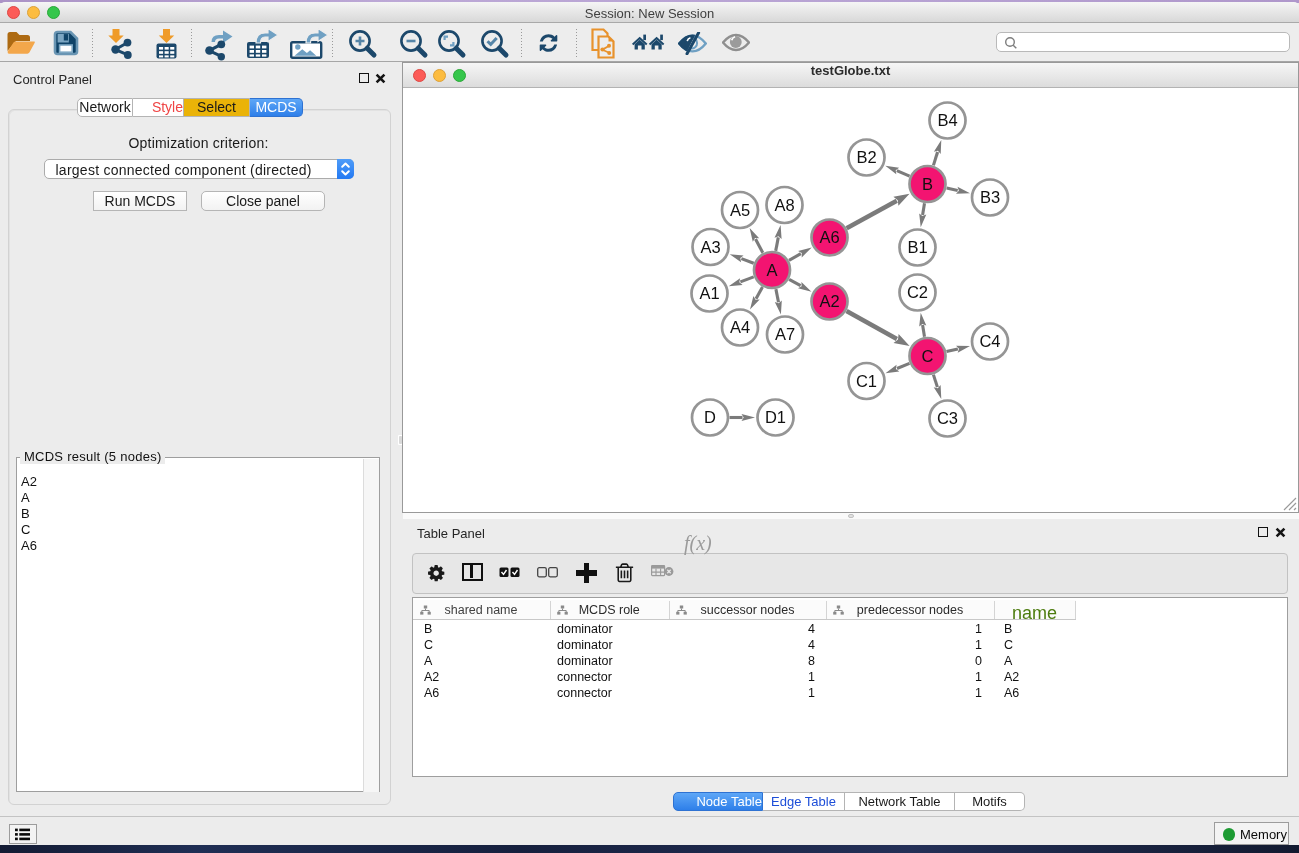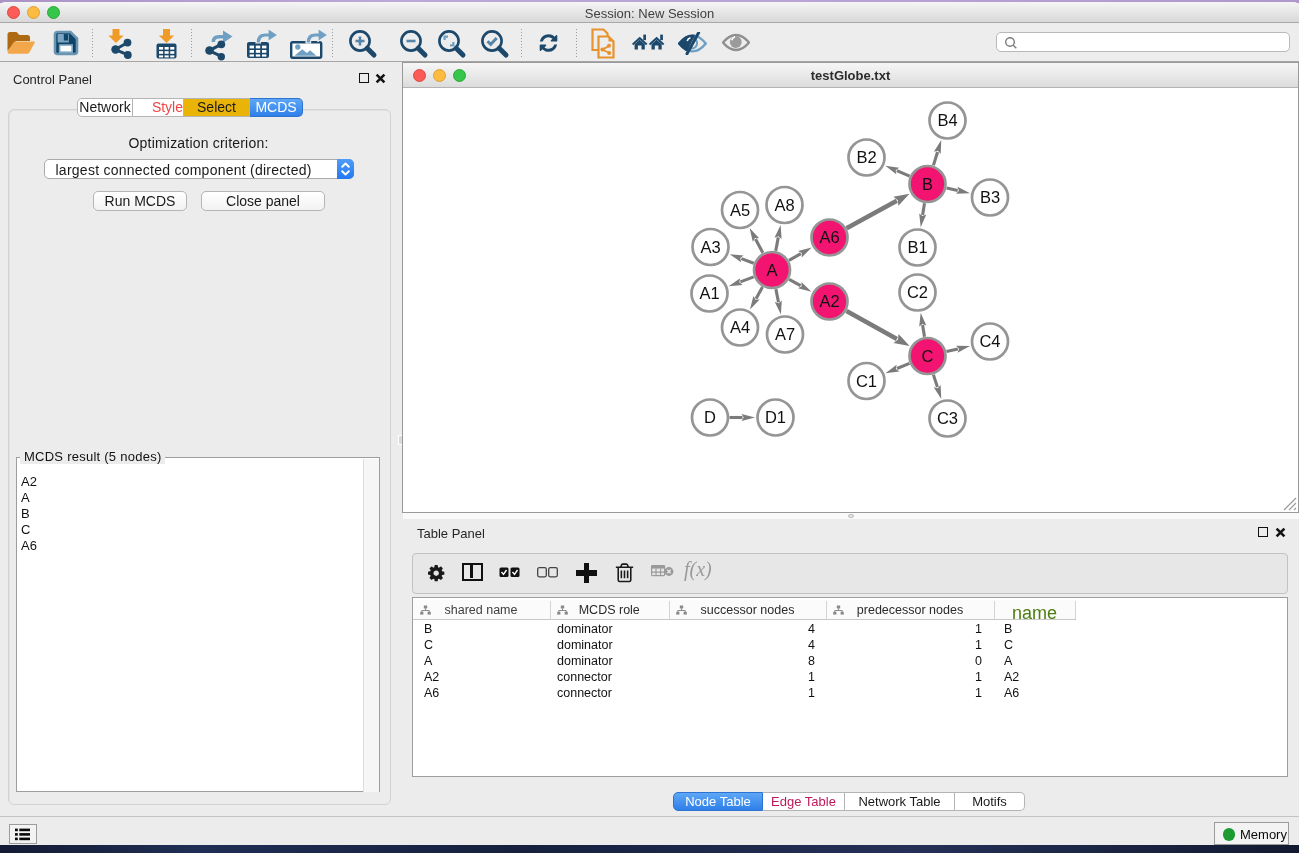--- a/index.html
+++ b/index.html
@@ -176,36 +176,36 @@
 </div>
 <div class="abs" style="left:0;top:135px;width:397px;text-align:center;font-size:14px;letter-spacing:0.2px;color:#1a1a1a">Optimization criterion:</div>
 <div class="abs" style="left:44px;top:159px;width:310px;height:20px;background:#fff;border:1px solid #ababab;border-radius:5px">
 <div style="position:absolute;left:10.5px;top:1.5px;font-size:14px;letter-spacing:0.25px;color:#1a1a1a">largest connected component (directed)</div>
 <div style="position:absolute;right:-1px;top:-1px;width:17px;height:20px;background:linear-gradient(#4f9cf8,#2379f3);border-radius:0 5px 5px 0">
 <svg width="17" height="20" viewBox="0 0 19 20">
         <path d="M5.8 7.5 L9.5 3.8 13.2 7.5 M5.8 12.5 L9.5 16.2 13.2 12.5" fill="none" stroke="#fff" stroke-width="2.2" stroke-linecap="round" stroke-linejoin="round"></path>
       </svg>
 </div>
   </div>
-<div class="abs" style="left:93px;top:191px;width:94px;height:20px;background:linear-gradient(#fff,#f2f2f2);border:1px solid #b5b5b5;border-radius:5px;text-align:center;font-size:14px;line-height:18px;color:#1a1a1a">Run MCDS</div>
+<div class="abs" style="left:93px;top:191px;width:94px;height:20px;background:linear-gradient(#fff,#f2f2f2);border:1px solid #b5b5b5;border-radius:0;text-align:center;font-size:14px;line-height:18px;color:#1a1a1a">Run MCDS</div>
 <div class="abs" style="left:201px;top:191px;width:124px;height:20px;background:linear-gradient(#fff,#f2f2f2);border:1px solid #b5b5b5;border-radius:5px;text-align:center;font-size:14px;line-height:18px;color:#1a1a1a">Close panel</div>
 <div class="abs" style="left:16px;top:457px;width:364px;height:335px;background:#fff;border:1px solid #9e9e9e">
 <div style="position:absolute;right:0.5px;top:0.5px;width:16px;height:333px;background:#f6f6f6;border-left:1px solid #dcdcdc"></div>
 <div style="position:absolute;left:4px;top:16px;font-size:13px;color:#111;line-height:16px">A2<br>A<br>B<br>C<br>A6</div>
 </div>
 <div class="abs" style="left:20px;top:449px;height:15px;background:#ececec;padding:0 4px;font-size:13px;letter-spacing:0.25px;color:#111;line-height:15px">MCDS result (5 nodes)</div>
 <div class="abs" style="left:397.8px;top:434.5px;width:5.2px;height:10.5px;background:#fff;border-radius:1px">
     <div style="position:absolute;left:1px;top:1px;width:3.2px;height:8.5px;background:#d9d9d9;border-radius:1px"></div>
   </div>
 <div class="abs" style="left:402px;top:62px;width:897px;height:451px;border:1px solid #999;background:#fff">
 <div style="position:absolute;left:0;top:0;width:100%;height:25px;background:linear-gradient(#f6f6f6,#dcdcdc);border-bottom:1px solid #b3b3b3">
 <div class="abs" style="left:10px;top:6px;width:13px;height:13px;border-radius:50%;background:#fc5b57;border:1px solid #dd4743"></div>
 <div class="abs" style="left:30px;top:6px;width:13px;height:13px;border-radius:50%;background:#fcbc40;border:1px solid #dda137"></div>
 <div class="abs" style="left:50px;top:6px;width:13px;height:13px;border-radius:50%;background:#35c64b;border:1px solid #2aa838"></div>
-<div style="text-align:center;font-size:13px;font-weight:600;color:#2c2c2c;padding-top:5px">testGlobe.txt</div>
+<div style="text-align:center;font-size:13px;font-weight:600;color:#2c2c2c;">testGlobe.txt</div>
 </div>
 <svg style="position:absolute;right:1px;bottom:1px" width="14" height="14" viewBox="0 0 14 14">
 <path d="M13 1 L1 13 M13 6 L6 13 M13 11 L11 13" stroke="#9a9a9a" stroke-width="1.2" fill="none"></path>
 </svg>
 </div>
 <svg id="graph" style="position:absolute;left:404px;top:89px" width="894" height="423">
 <line x1="349.7" y1="187.9" x2="336.4" y2="192.9" stroke="#7b7b7b" stroke-width="3.1"></line>
 <polygon points="324.7,197.3 336.1,189.2 335.3,193.3 338.6,195.9" fill="#7b7b7b"></polygon>
 <line x1="349.7" y1="174.2" x2="337.4" y2="169.6" stroke="#7b7b7b" stroke-width="3.1"></line>
 <polygon points="325.7,165.2 339.6,166.5 336.3,169.1 337.1,173.3" fill="#7b7b7b"></polygon>
@@ -318,21 +318,21 @@
       <path d="M512 800v576q0 14-9 23t-23 9h-64q-14 0-23-9t-9-23v-576q0-14 9-23t23-9h64q14 0 23 9t9 23zm256 0v576q0 14-9 23t-23 9h-64q-14 0-23-9t-9-23v-576q0-14 9-23t23-9h64q14 0 23 9t9 23zm256 0v576q0 14-9 23t-23 9h-64q-14 0-23-9t-9-23v-576q0-14 9-23t23-9h64q14 0 23 9t9 23zm128 724v-948h-896v948q0 22 7 40.5t14.5 27 10.5 8.5h832q3 0 10.5-8.5t14.5-27 7-40.5zm-672-1076h448l-48-117q-7-9-17-11h-317q-10 2-17 11zm928 32v64q0 14-9 23t-23 9h-96v948q0 83-47 143.5t-113 60.5h-832q-66 0-113-58.5t-47-141.5v-952h-96q-14 0-23-9t-9-23v-64q0-14 9-23t23-9h309l70-167q15-37 54-63t79-26h320q40 0 79 26t54 63l70 167h309q14 0 23 9t9 23z"></path>
     </g>
 </svg>
 <svg class="abs" style="left:651px;top:565px" width="23" height="13" viewBox="0 0 23 13">
 <rect x="0.6" y="0.6" width="13" height="10" rx="0.8" fill="none" stroke="#9a9a9a" stroke-width="1.2"></rect>
 <rect x="0.6" y="0.6" width="13" height="3" fill="#9a9a9a"></rect>
 <path d="M5 3.6 v7 M9.6 3.6 v7 M0.6 7.1 h13" stroke="#9a9a9a" stroke-width="1.1"></path>
 <circle cx="18" cy="6.5" r="4.4" fill="#9a9a9a"></circle>
 <path d="M16.3 4.8 l3.4 3.4 M19.7 4.8 l-3.4 3.4" stroke="#e9e9e9" stroke-width="1.3"></path>
 </svg>
-<div class="abs" style="left:684px;top:558px;font:italic 20px 'Liberation Serif',serif;color:#9b9b9b">f(x)</div>
+<div class="abs" style="left:684px;top:532px;font:italic 20px 'Liberation Serif',serif;color:#9b9b9b">f(x)</div>
 <div class="abs" style="left:412px;top:597px;width:876px;height:180px;background:#fff;border:1px solid #9e9e9e"></div>
 <div class="abs" style="left:412.5px;top:600px;width:663px;height:19.5px;background:#fbfbfb;border-bottom:1px solid #c8c8c8"></div>
 <div class="abs" style="left:549.5px;top:601px;width:1px;height:18px;background:#d4d4d4"></div>
 <div class="abs" style="left:419.5px;top:605px">
     <svg width="11" height="10" viewBox="0 0 11 10" style="display:block">
       <rect x="3.8" y="0.5" width="3.4" height="3" fill="#8a8a8a"></rect>
       <path d="M5.5 3.5 v2 M1.8 7 v-1.5 h7.4 V7" stroke="#8a8a8a" fill="none"></path>
       <rect x="0.2" y="6.8" width="3.2" height="2.8" fill="#8a8a8a"></rect>
       <rect x="7.6" y="6.8" width="3.2" height="2.8" fill="#8a8a8a"></rect>
     </svg>
@@ -399,22 +399,22 @@
 <div class="abs" style="left:1004px">A2</div>
 </div>
 <div class="abs" style="top:686px;height:16px;font-size:12.5px;color:#111">
 <div class="abs" style="left:424px">A6</div>
 <div class="abs" style="left:557px">connector</div>
 <div class="abs" style="left:669px;width:146px;text-align:right">1</div>
 <div class="abs" style="left:826px;width:156px;text-align:right">1</div>
 <div class="abs" style="left:1004px">A6</div>
 </div>
 <div class="abs" style="left:673px;top:792px;height:19px;display:flex;font-size:13px">
-<div style="width:90px;background:linear-gradient(#5ea7f7,#2e7fe9);border:1px solid #2e72d2;border-radius:5px 0 0 5px;text-align:center;line-height:17px;color:#fff">Node Table</div>
-<div style="width:82px;background:#fff;border:1px solid #b4b4b4;border-left:none;text-align:center;line-height:17px;color:#be185d">Edge Table</div>
+<div style="width:90px;background:linear-gradient(#5ea7f7,#2e7fe9);border:1px solid #2e72d2;border-radius:5px 0 0 5px;text-align:right;line-height:17px;color:#fff">Node Table</div>
+<div style="width:82px;background:#fff;border:1px solid #b4b4b4;border-left:none;text-align:center;line-height:17px;color:#1d4ed8">Edge Table</div>
 <div style="width:110px;background:#fff;border:1px solid #b4b4b4;border-left:none;text-align:center;line-height:17px;color:#1a1a1a">Network Table</div>
 <div style="width:70px;background:#fff;border:1px solid #b4b4b4;border-left:none;border-radius:0 5px 5px 0;text-align:center;line-height:17px;color:#1a1a1a">Motifs</div>
 </div>
 <div class="abs" style="left:0;top:816px;width:1299px;height:29px;background:#ececec;border-top:1px solid #c3c3c3"></div>
 <div class="abs" style="left:9px;top:824px;width:27.5px;height:19.5px;background:#f3f3f3;border:1px solid #9c9c9c">
 <svg width="15" height="13" viewBox="0 0 15 13" style="position:absolute;left:5px;top:2.5px">
 <g fill="#0a0a0a">
         <rect x="0" y="0.6" width="2.8" height="2.6"></rect>
         <rect x="4.3" y="0.6" width="10.7" height="2.6"></rect>
 <rect x="0" y="5.1" width="2.8" height="2.6"></rect>

